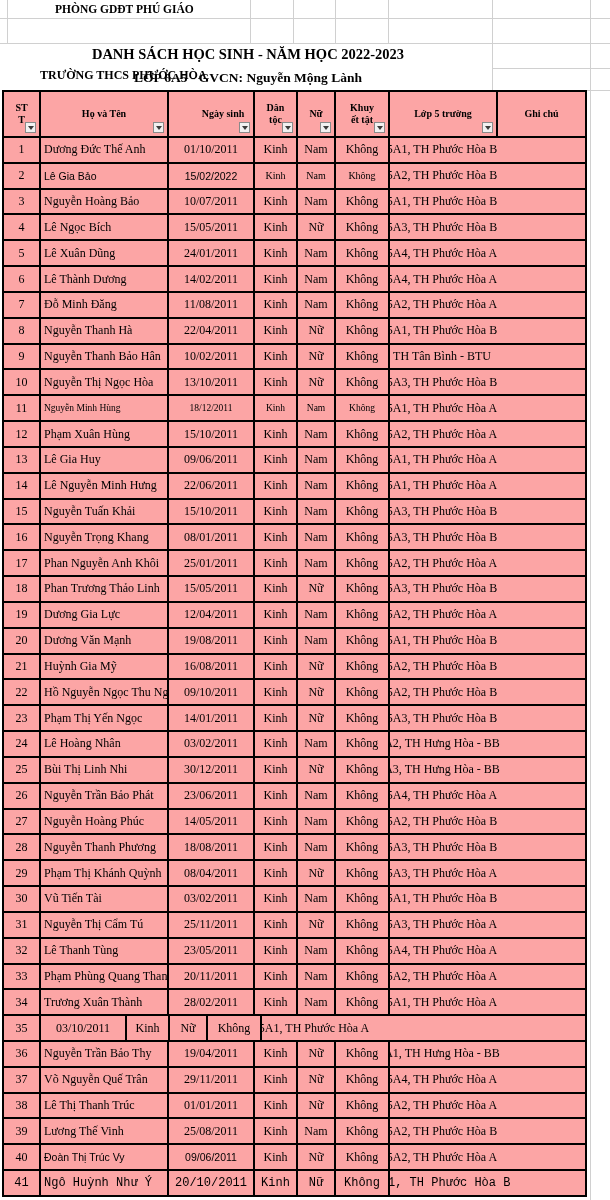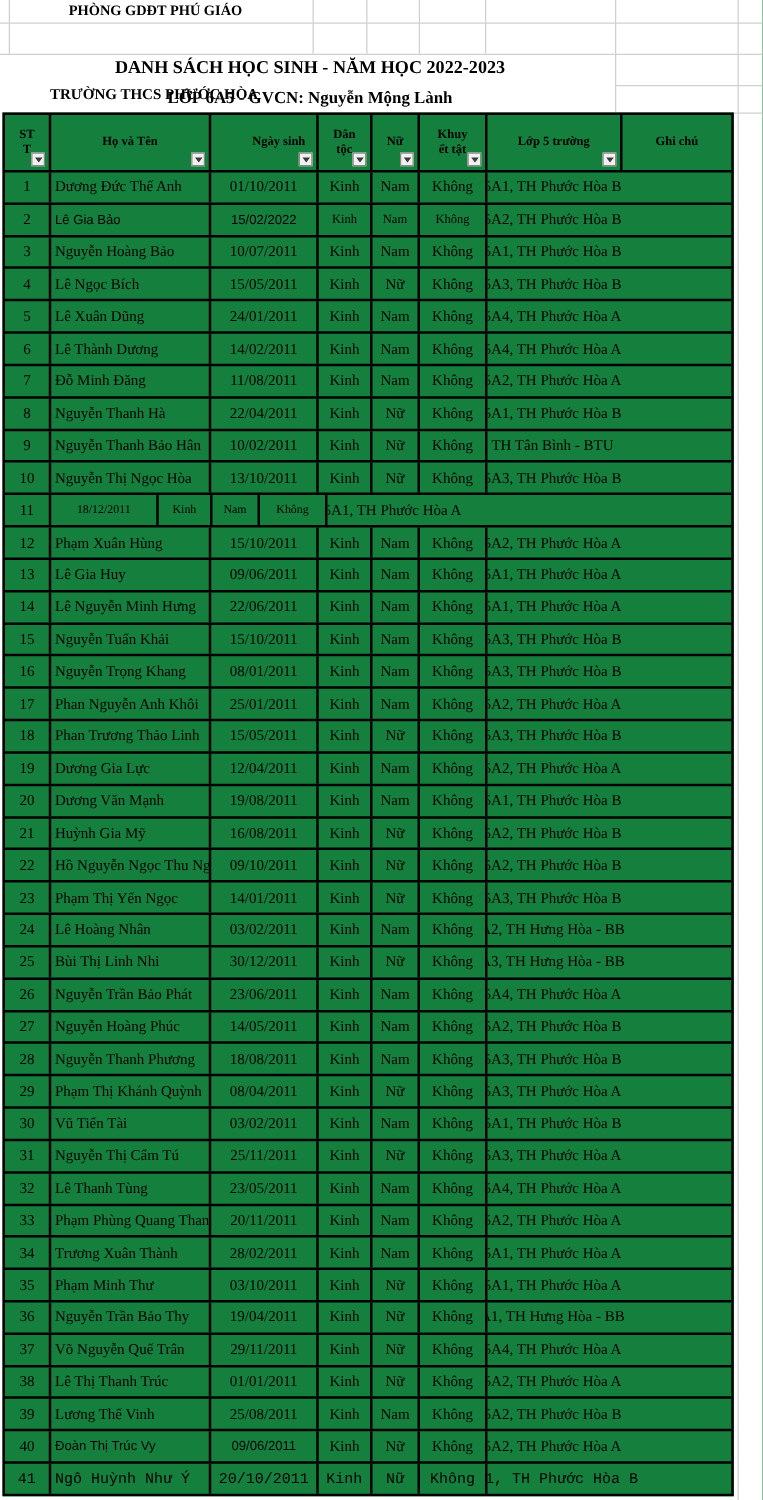--- a/index.html
+++ b/index.html
@@ -13,21 +13,21 @@
   .gl{ position:absolute; background:var(--grid); }
 
   
   .t-org1{ position:absolute; left:55px; top:3px;  font-size:11.5px; font-weight:600; white-space:nowrap; }
   .t-org2{ position:absolute; left:40px; top:24px; font-size:12px;   font-weight:700; white-space:nowrap;margin-top:44px; }
   .t-main{ position:absolute; left:0; top:46px; width:496px; text-align:center; font-size:14.5px; font-weight:700; white-space:nowrap; }
   .t-sub { position:absolute; left:0; top:70px; width:496px; text-align:center; font-size:13.5px; font-weight:700; white-space:nowrap; }
 
   
   .tbl{ position:absolute; left:2px; top:90px; width:585px; height:1107px;
-        border:2px solid var(--border); display:flex; flex-direction:column; background:#15803d; }
+        border:2px solid var(--border); display:flex; flex-direction:column; background:#fca5a5; }
   .hrow{ display:flex; height:46px; border-bottom:2px solid var(--border); flex:none; }
   .hcell{ position:relative; display:flex; align-items:center; justify-content:center;
           border-right:2px solid var(--border); font-weight:700; font-size:10px; line-height:1.25;
           text-align:center; white-space:pre-line; }
   .hcell:last-child{ border-right:none; }
   .w-stt{ width:37px; } .w-name{ width:128px; } .w-date{ width:86px;padding-left:24px; }
   .w-eth{ width:43px;justify-content:center; } .w-sex{ width:38px; } .w-dis{ width:54px; }
   .w-sch{ width:108px; } .w-note{ flex:1 1 0; }
 
   .filter-btn{ position:absolute; right:3px; bottom:3px; width:11px; height:11px;
@@ -363,20 +363,23 @@
         <div class="dcell c-school">
           <div class="school-inner">
             <span>5A3, TH Phước Hòa B</span>
           </div>
         </div>
       </div>
       <div class="drow v-b">
         <div class="dcell c-stt">
           <span>11</span>
         </div>
+        <div class="dcell c-name">
+          <span>Nguyễn Minh Hùng</span>
+        </div>
         <div class="dcell c-date">
           <span>18/12/2011</span>
         </div>
         <div class="dcell c-eth">
           <span>Kinh</span>
         </div>
         <div class="dcell c-sex">
           <span>Nam</span>
         </div>
         <div class="dcell c-dis">
@@ -959,23 +962,20 @@
         </div>
         <div class="dcell c-school">
           <div class="school-inner">
             <span>5A1, TH Phước Hòa A</span>
           </div>
         </div>
       </div>
       <div class="drow">
         <div class="dcell c-stt">
           <span>35</span>
-        </div>
-        <div class="dcell c-name">
-          <span>Phạm Minh Thư</span>
         </div>
         <div class="dcell c-date">
           <span>03/10/2011</span>
         </div>
         <div class="dcell c-eth">
           <span>Kinh</span>
         </div>
         <div class="dcell c-sex">
           <span>Nữ</span>
         </div>

